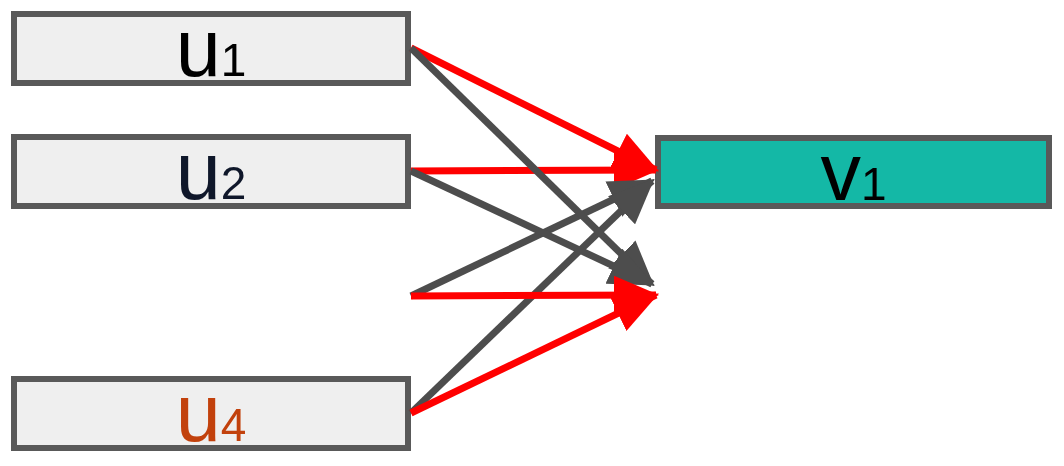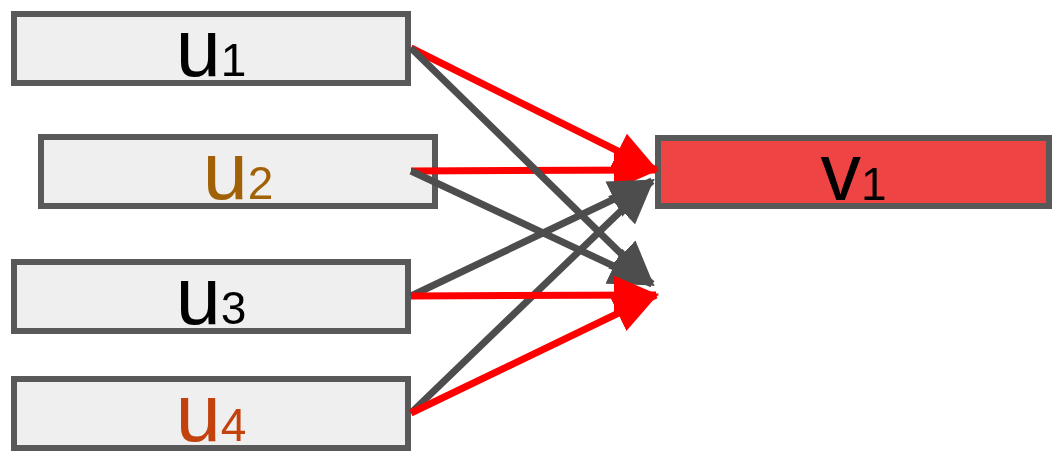--- a/index.html
+++ b/index.html
@@ -35,33 +35,30 @@
 </style>
 </head>
 <body>
 
 <div class="canvas">
 
   <div class="node" style="left: 11px; top: 11px; width: 400px; height: 75px; background: rgb(239, 239, 239); border-color: rgb(89, 89, 89); color: rgb(0, 0, 0);">
     <span class="lbl"><span class="base">u</span><span class="sub">1</span></span>
   </div>
 
-  <div class="node" style="left: 11px; top: 134px; width: 400px; height: 75px; background: rgb(239, 239, 239); border-color: rgb(89, 89, 89); color: #a16207; margin-left: 27px;">
+  <div class="node" style="left: 11px; top: 134px; width: 400px; height: 75px; background: rgb(239, 239, 239); border-color: rgb(89, 89, 89); color: #0f172a;">
     <span class="lbl"><span class="base">u</span><span class="sub">2</span></span>
   </div>
 
-  <div class="node" style="left: 11px; top: 259px; width: 400px; height: 75px; background: rgb(239, 239, 239); border-color: rgb(89, 89, 89); color: rgb(0, 0, 0);">
-    <span class="lbl"><span class="base">u</span><span class="sub">3</span></span>
-  </div>
 
   <div class="node" style="left: 11px; top: 376px; width: 400px; height: 75px; background: rgb(239, 239, 239); border-color: rgb(89, 89, 89); color: #c2410c;">
     <span class="lbl"><span class="base">u</span><span class="sub">4</span></span>
   </div>
 
-  <div class="node" style="left: 655px; top: 135px; width: 397px; height: 74px; background: #ef4444; border-color: rgb(89, 89, 89); color: rgb(0, 0, 0);">
+  <div class="node" style="left: 655px; top: 135px; width: 397px; height: 74px; background: #14b8a6; border-color: rgb(89, 89, 89); color: rgb(0, 0, 0);">
     <span class="lbl"><span class="base">v</span><span class="sub">1</span></span>
   </div>
 
 
   <svg class="edges-layer" viewBox="0 0 1064 466" xmlns="http://www.w3.org/2000/svg">
     <defs>
       <marker id="arrow-red" viewBox="0 0 7 6" refX="6.5" refY="3" markerWidth="6.5" markerHeight="5.6" orient="auto">
         <path d="M0,0 L7,3 L0,6 Z" fill="#ff0000"></path>
       </marker>
       <marker id="arrow-dark" viewBox="0 0 7 6" refX="6.5" refY="3" markerWidth="6.5" markerHeight="5.6" orient="auto">

